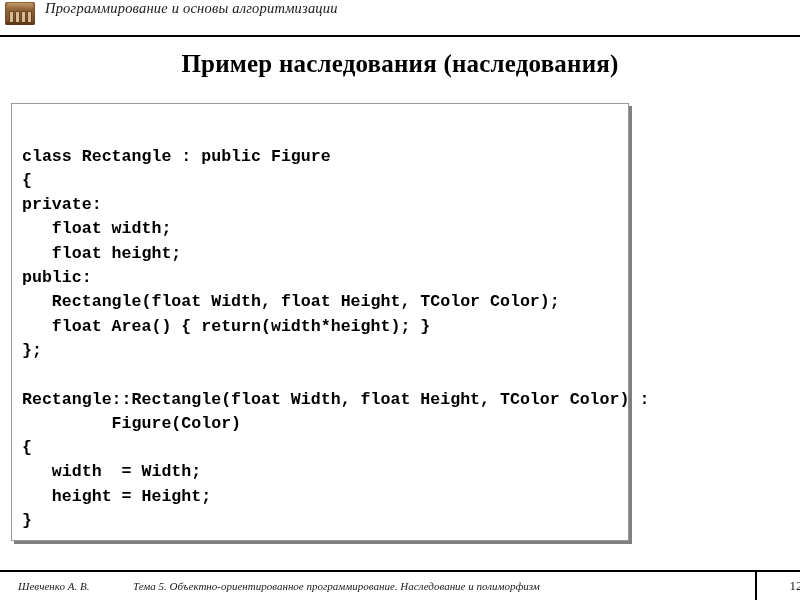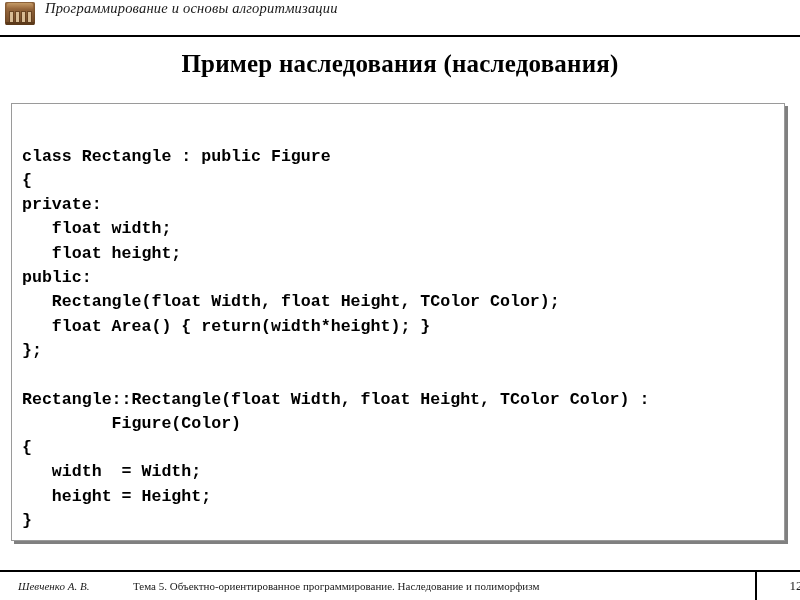--- a/index.html
+++ b/index.html
@@ -91,21 +91,21 @@
     font-size: 25px;
     color: #000000;
     letter-spacing: 0.2px;
   }
 
   
   .code-box {
     position: absolute;
     left: 11px;
     top: 103px;
-    width: 774px;
+    width: 618px;
     height: 438px;
     background: #ffffff;
     border: 1px solid #9a9a9a;
     box-sizing: border-box;
     box-shadow: 3px 3px 0 0 #808080;
   }
   .code-text {
     position: absolute;
     left: 10px;
     top: 24px;
@@ -135,20 +135,21 @@
     font-style: italic;
     font-size: 11px;
     color: #1a1a1a;
     white-space: nowrap;
   }
   .footer-topic {
     position: absolute;
     left: 133px;
     top: 580px;
     font-family: "Liberation Serif", serif;
+    font-style: italic;
     font-size: 11px;
     color: #1a1a1a;
     white-space: nowrap;
   }
   .footer-divider {
     position: absolute;
     left: 755px;
     top: 571px;
     width: 1.5px;
     height: 29px;

